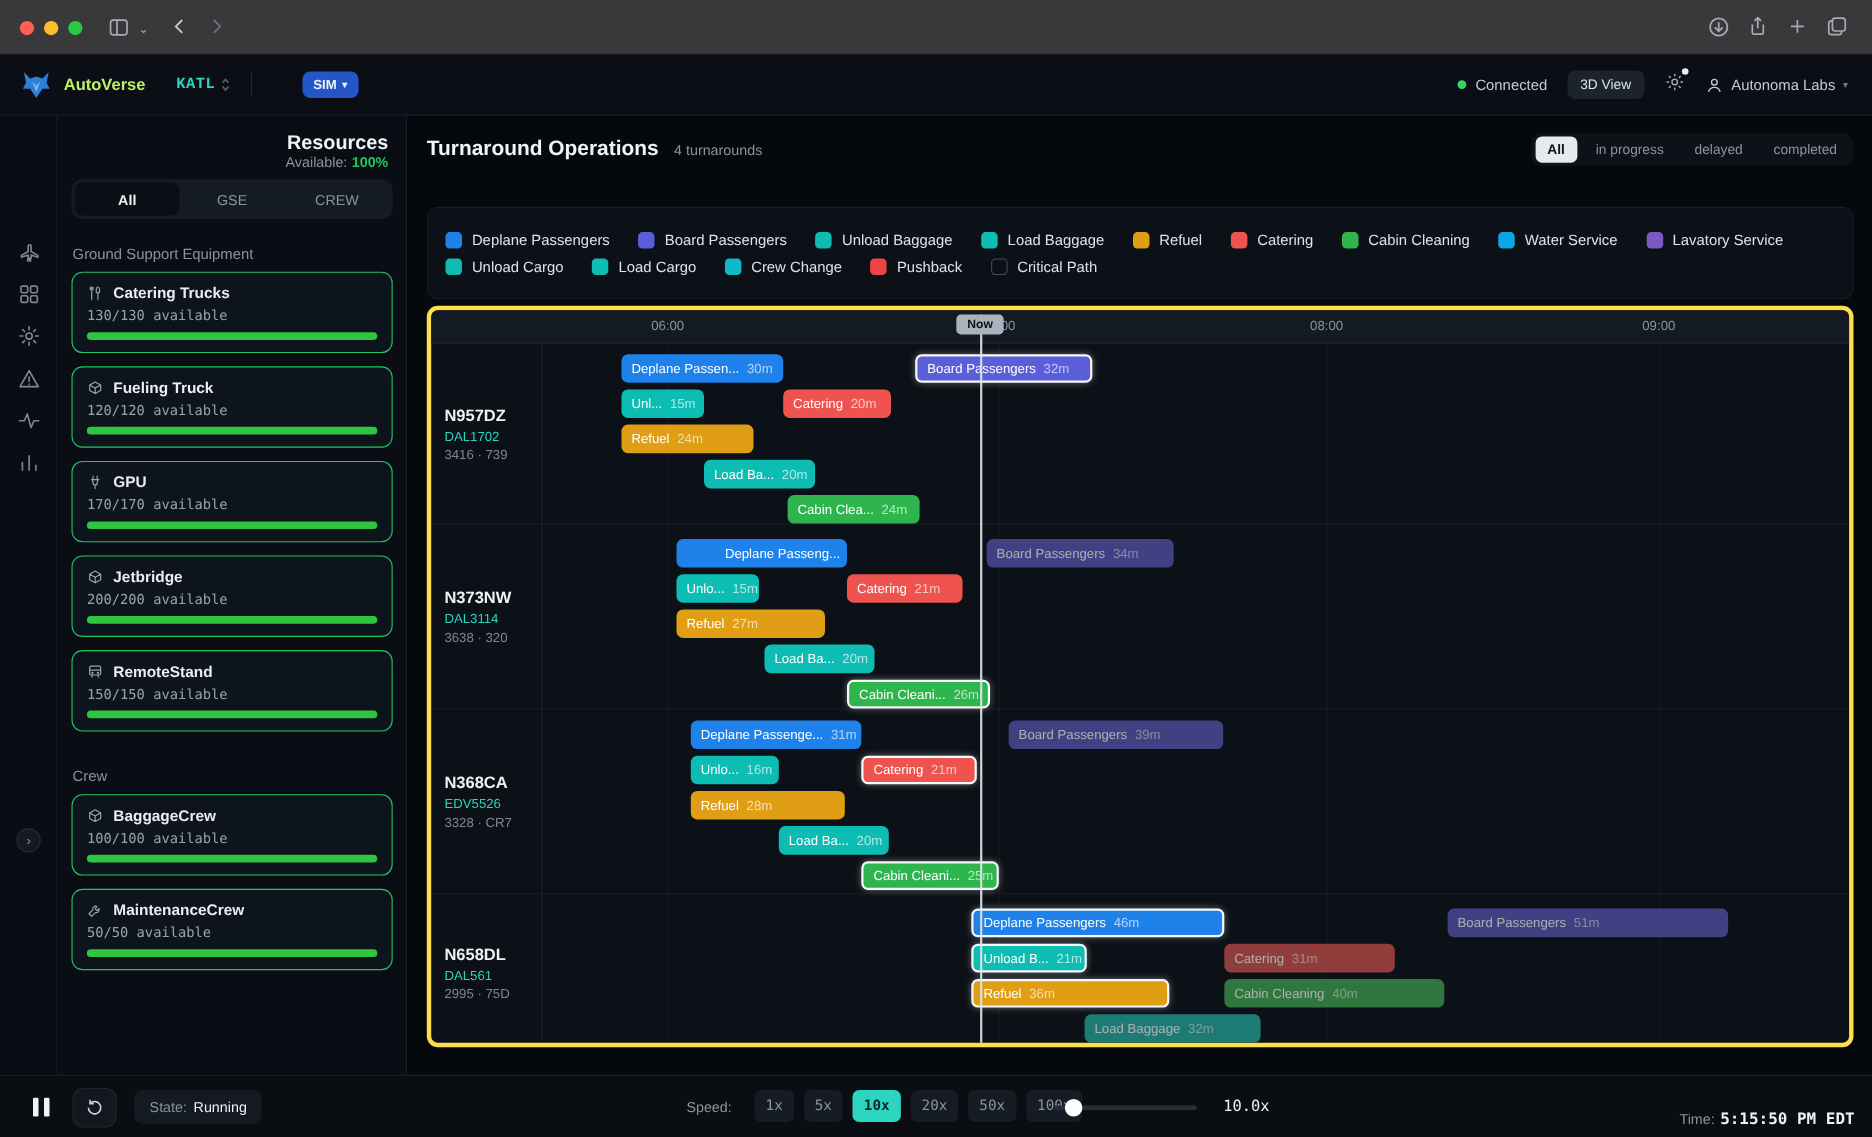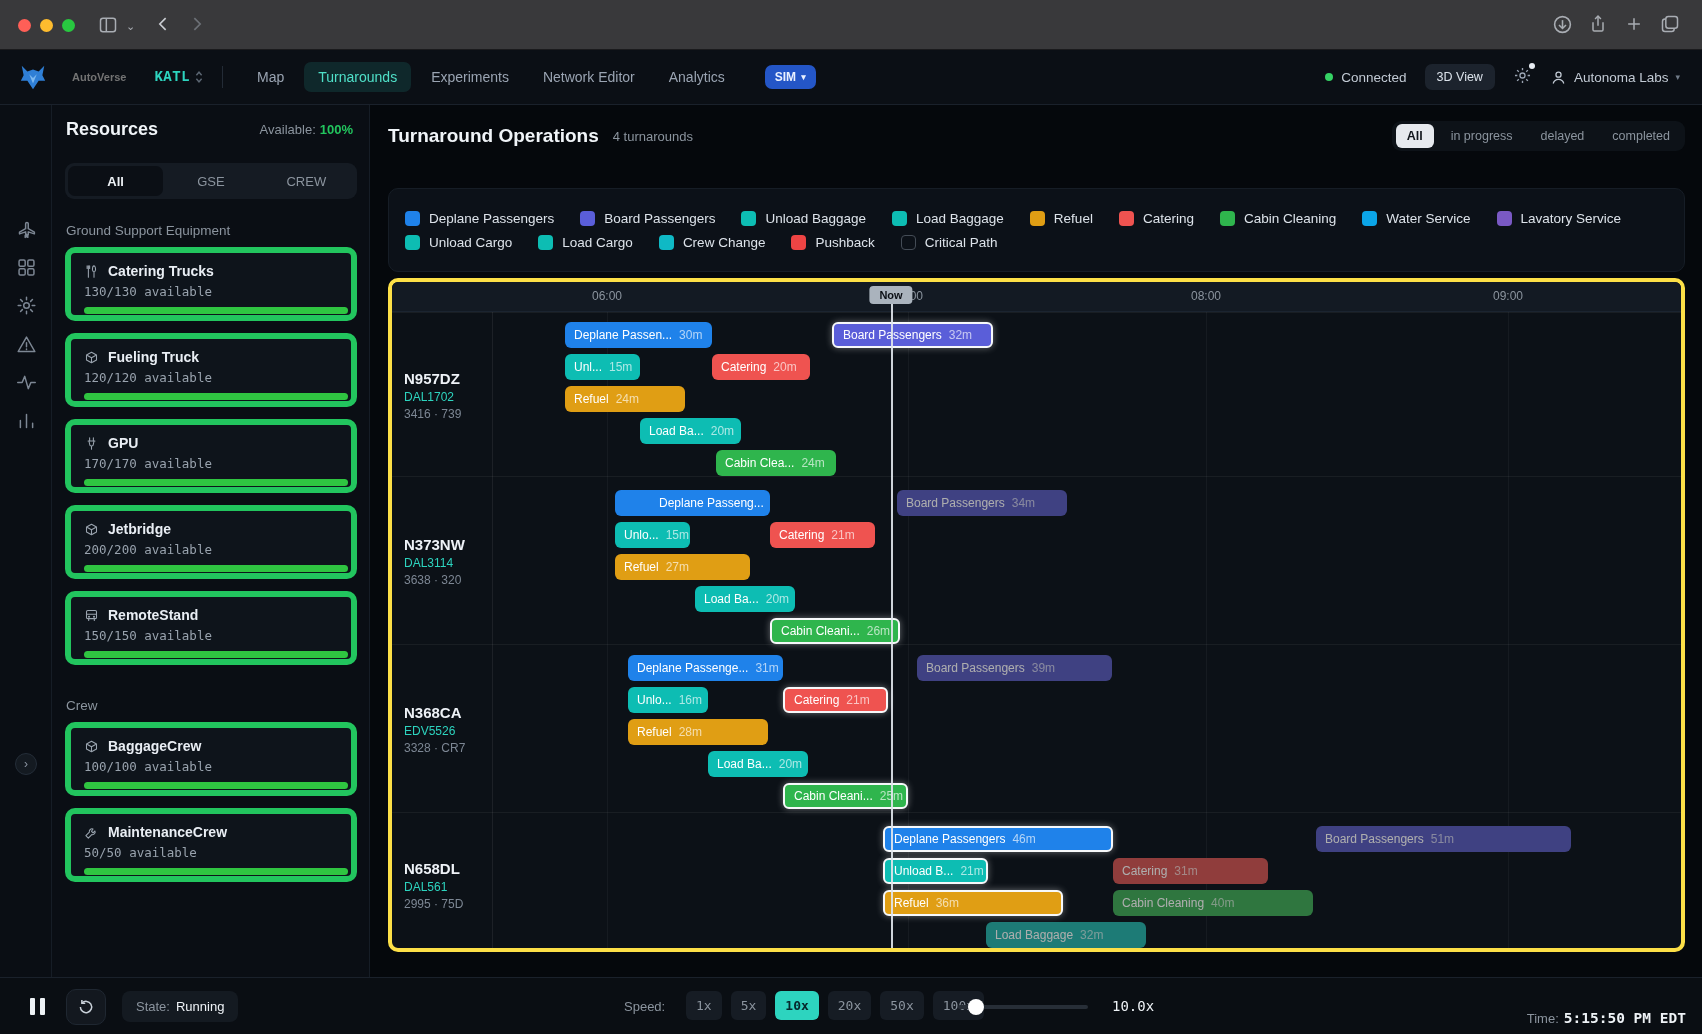--- a/index.html
+++ b/index.html
@@ -9,50 +9,50 @@
 
   
   #chrome { left:0; top:0; width:1702px; height:50px; background:#39393b; border-bottom:1px solid #1b1b1d; }
   .tl { width:13px; height:13px; border-radius:50%; display:inline-block; }
   .chrome-ic { color:#a9adb3; display:flex; align-items:center; justify-content:center; }
   #urlbar { left:510px; top:10px; width:684px; height:30px; background:#28282a; border-radius:8px; display:flex; align-items:center; padding:0 10px; }
   #urltext { flex:1; text-align:center; font-size:13px; color:#dfe3e8; }
 
   
   #appheader { left:0; top:50px; width:1702px; height:55px; background:#0b0f15; border-bottom:1px solid #1a212b; display:flex; align-items:center; }
-  #appname { font-size:11px; font-weight:bold; color:#737373; margin-left:24px; }
+  #appname { font-size:15px; font-weight:bold; color:#bef264; margin-left:10px; }
   #airport { color:#2dd4bf; font-weight:bold; font-size:14px; letter-spacing:.5px; margin-left:28px; display:flex; align-items:center; gap:4px;font-family:Liberation Mono, monospace; }
   .hdr-divider { width:1px; height:22px; background:#232b36; margin:0 20px 0 18px; }
   .nav-item { font-size:14px; color:#9aa4b2; padding:7px 14px; border-radius:7px; cursor:pointer; }
   .nav-item.active { color:#4fe0c8; background:rgba(45,212,191,.13); }
   #simpill { margin-left:26px; background:#2456c7; color:#eaf1ff; font-size:12px; font-weight:bold; padding:5px 10px; border-radius:7px; display:flex; align-items:center; gap:5px; }
   #hdr-right { margin-left:auto; display:flex; align-items:center; gap:18px; padding-right:22px; }
   #conn { display:flex; align-items:center; gap:8px; font-size:13.5px; color:#c2cad4; }
   #conn .dot { width:8px; height:8px; border-radius:50%; background:#35d264; }
   #view3d { background:#1c232d; color:#dbe2ea; font-size:12.5px; padding:6px 12px; border-radius:7px; }
   #gearwrap { position:relative; color:#9aa4b2; }
   #gearwrap .notif { position:absolute; right:-3px; top:-3px; width:6px; height:6px; background:#e8edf3; border-radius:50%; }
   #account { display:flex; align-items:center; gap:7px; color:#c2cad4; font-size:13.5px; }
 
   
   #rail { left:0; top:105px; width:52px; height:872px; background:#0a0e14; border-right:1px solid #161d26; }
   .rail-ic { position:absolute; left:14px; width:24px; height:24px; color:#7d8794; display:flex; align-items:center; justify-content:center; }
   #rail-expand { position:absolute; left:15px; top:648px; width:22px; height:22px; border-radius:50%; background:#141a21; border:1px solid #242d38; color:#8b95a2; font-size:12px; display:flex; align-items:center; justify-content:center; }
 
   
   #sidebar { left:52px; top:105px; width:318px; height:872px; background:#0a0e14; border-right:1px solid #161d26; }
-  #res-head { position:absolute; left:14px; right:16px; top:14px; display:flex; align-items:center; }
+  #res-head { position:absolute; left:14px; right:16px; top:14px; display:flex; align-items:flex-end;flex-direction:column; }
   #res-title { font-size:18px; font-weight:bold; color:#f0f4f8; }
   #res-avail { margin-left:auto; font-size:13px; color:#8b949e; }
   #res-avail b { color:#22c55e; font-weight:bold; margin-left:4px; }
   #res-tabs { position:absolute; left:13px; top:58px; width:292px; height:36px; background:#151b23; border-radius:9px; padding:3px; display:flex; }
   .res-tab { flex:1; display:flex; align-items:center; justify-content:center; font-size:13px; color:#8b949e; border-radius:7px; }
   .res-tab.active { background:#0b0f15; color:#eef2f6; font-weight:bold; }
   .sec-label { position:absolute; left:14px; font-size:13.5px; color:#8b949e; }
-  .res-card { position:absolute; left:13px; width:292px; height:74px; background:#0e141b; border:6px solid #22c55e; border-radius:10px; padding:10px 13px; }
+  .res-card { position:absolute; left:13px; width:292px; height:74px; background:#0e141b; border:1px solid #22c55e; border-radius:10px; padding:10px 13px; }
   .res-card .nm { display:flex; align-items:center; gap:9px; font-size:14px; font-weight:bold; color:#e9eef4; }
   .res-card .nm svg { color:#9aa4af; }
   .res-card .st { font-family:"DejaVu Sans Mono",monospace; font-size:12.5px; color:#99a3ae; margin-top:5px; }
   .res-card .pg { margin-top:8px; height:7px; border-radius:4px; background:#2fc541; }
 
   
   #main { left:370px; top:105px; width:1332px; height:872px; }
   #main-titlerow { position:absolute; left:18px; right:17px; top:14px; height:34px; display:flex; align-items:center; }
   #main-title { font-size:19px; font-weight:bold; color:#f0f4f8; }
   #main-sub { font-size:13px; color:#8b949e; margin-left:14px; }
@@ -167,27 +167,20 @@
     </span>
     <span id="appname">AutoVerse</span>
     <span id="airport">
       <span>KATL</span>
       <svg width="10" height="14" viewBox="0 0 10 16" fill="none" stroke="#5b6672" stroke-width="1.6">
           <polyline points="2,6 5,2.5 8,6"></polyline>
           <polyline points="2,10 5,13.5 8,10"></polyline>
         </svg>
     </span>
     <span class="hdr-divider"></span>
-    <div id="nav" style="display:flex;gap:6px">
-        <div class="nav-item">Map</div>
-        <div class="nav-item active">Turnarounds</div>
-        <div class="nav-item">Experiments</div>
-        <div class="nav-item">Network Editor</div>
-        <div class="nav-item">Analytics</div>
-      </div>
     <span id="simpill">
       <span>SIM</span>
       <span style="font-size:9px">▾</span>
     </span>
     <div id="hdr-right">
       <span id="conn">
         <span class="dot"></span>
         <span>Connected</span>
       </span>
       <span id="view3d">3D View</span>

